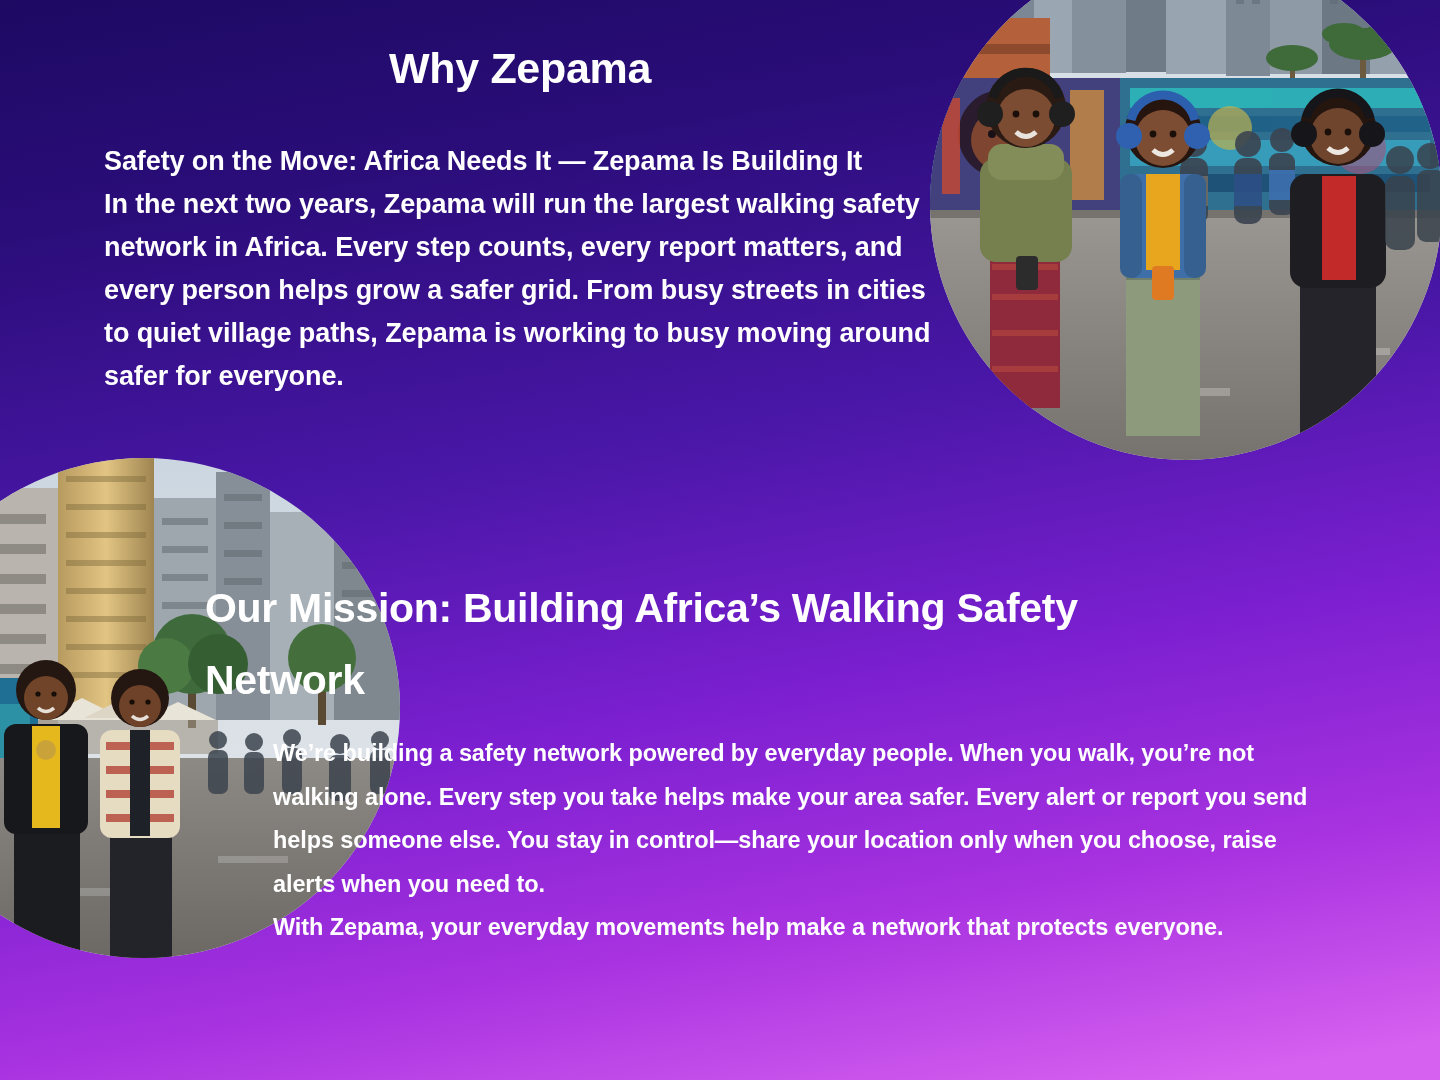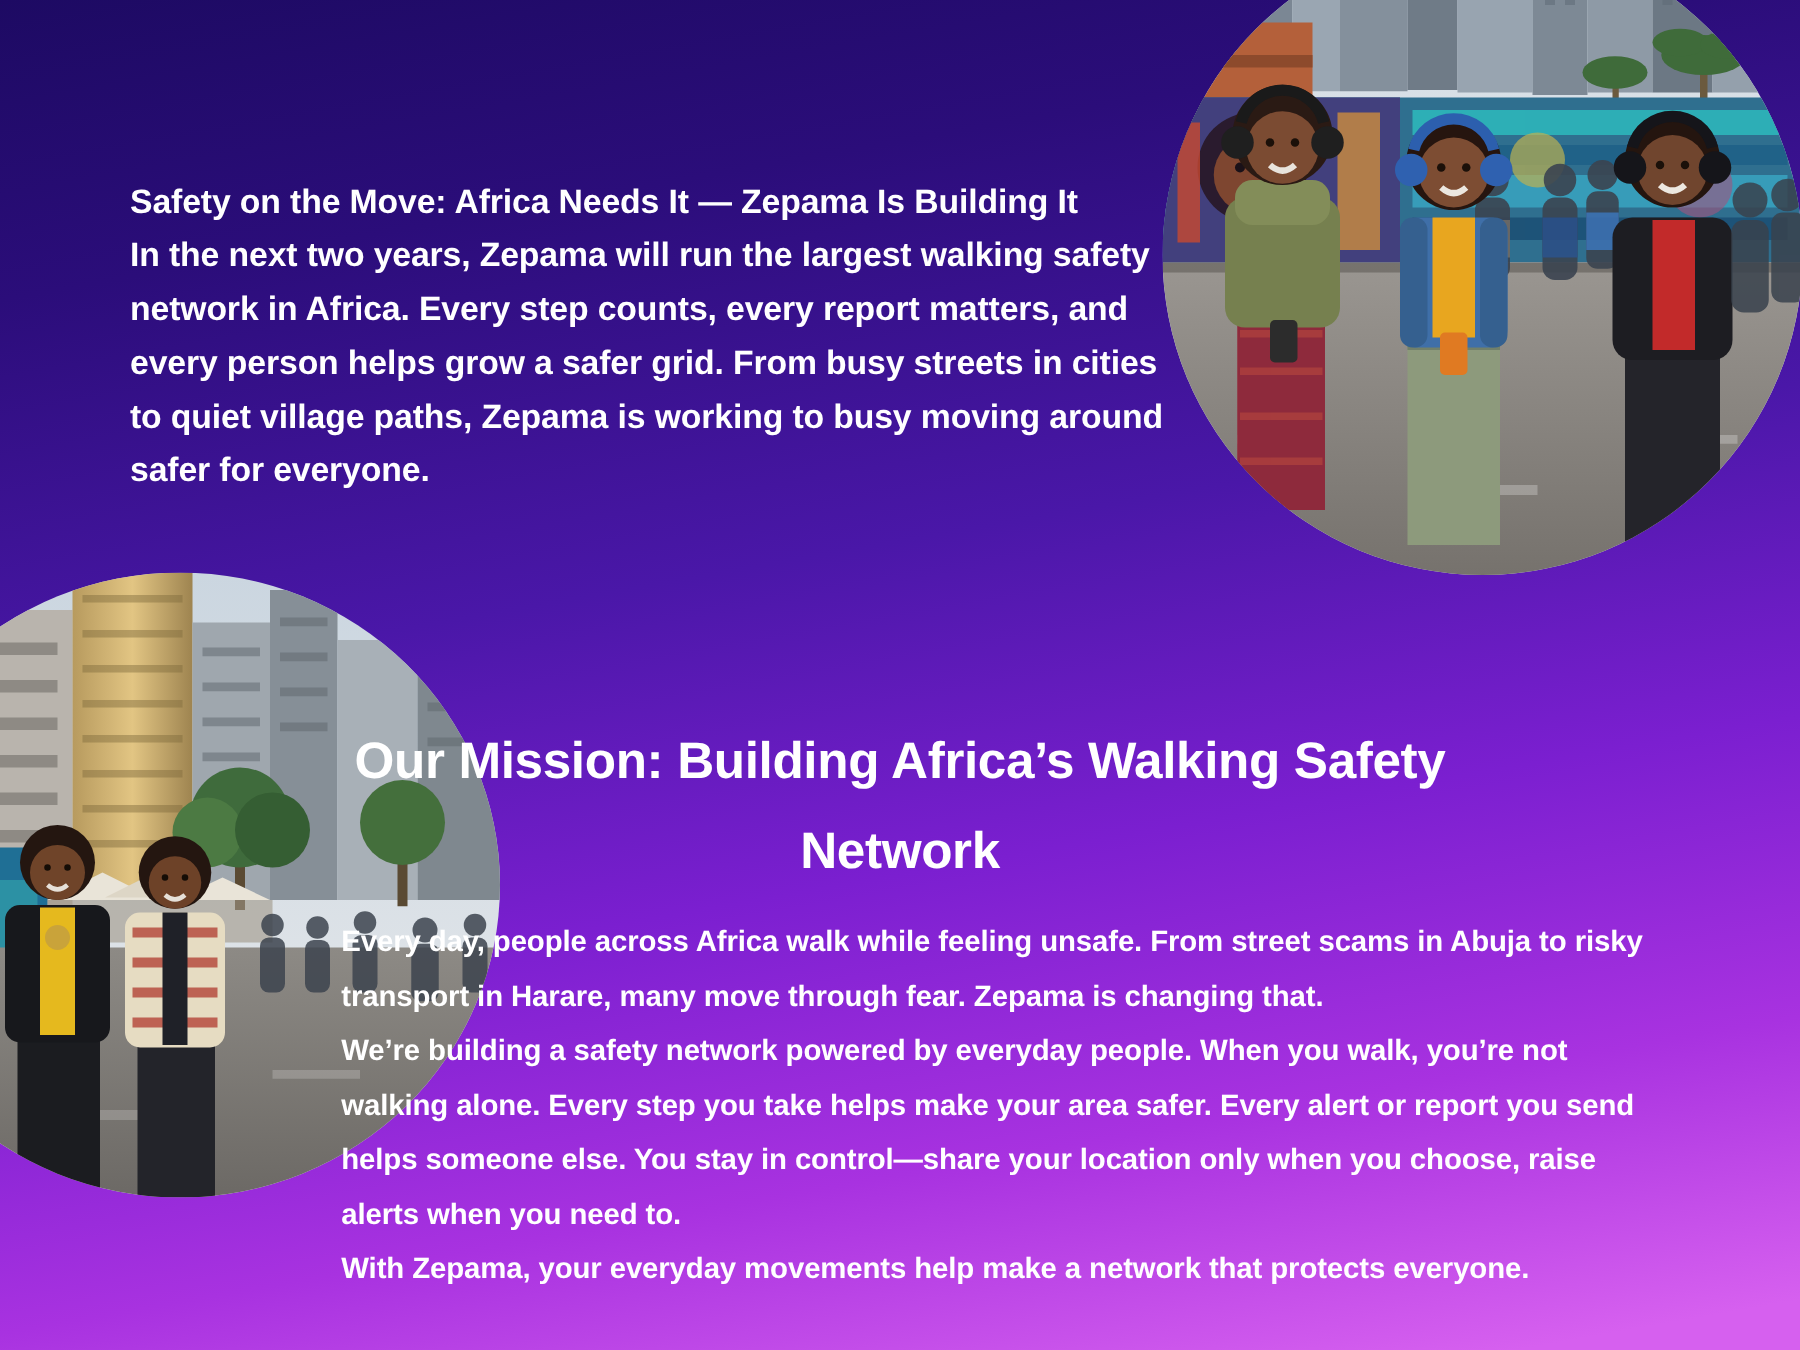--- a/index.html
+++ b/index.html
@@ -52,21 +52,21 @@
   .section-one-body p {
     margin: 0;
   }
 
   
   .section-two-title {
     position: absolute;
     top: 572px;
     left: 205px;
     width: 1030px;
-    text-align: center;
+    text-align: left;
     color: #ffffff;
     font-size: 41px;
     font-weight: bold;
     line-height: 72px;
     letter-spacing: -0.3px;
   }
   .section-two-body {
     position: absolute;
     top: 732px;
     left: 273px;
@@ -264,20 +264,21 @@
 
       <g fill="#39424d" opacity="0.85">
         <circle cx="470" cy="212" r="14"></circle>
           <rect x="455" y="228" width="30" height="74" rx="10"></rect>
         <circle cx="500" cy="208" r="13"></circle>
           <rect x="487" y="222" width="28" height="72" rx="9"></rect>
       </g>
     </svg>
   </div>
 
+  <div class="section-one-title">Why Zepama</div>
   <div class="section-one-body">
     <p>Safety on the Move: Africa Needs It — Zepama Is Building It</p>
     <p>In the next two years, Zepama will run the largest walking safety network in Africa. Every step counts, every report matters, and every person helps grow a safer grid. From busy streets in cities to quiet village paths, Zepama is working to busy moving around safer for everyone.</p>
   </div>
 
   <div class="photo photo-bottom-left">
     <svg viewBox="0 0 512 500" preserveAspectRatio="xMidYMid slice" aria-hidden="true">
       <defs>
         <linearGradient id="skyB" x1="0" y1="0" x2="0" y2="1">
           <stop offset="0%" stop-color="#cbd6e0"></stop>
@@ -425,18 +426,17 @@
         <circle cx="252" cy="248" r="21" fill="#6d4228"></circle>
         <circle cx="244" cy="244" r="2.6" fill="#150d06"></circle>
         <circle cx="260" cy="244" r="2.6" fill="#150d06"></circle>
         <path d="M244 258 q8 7 16 0" stroke="#e6e0d8" stroke-width="3.6" fill="none"></path>
       </g>
     </svg>
   </div>
 
   <div class="section-two-title">Our Mission: Building Africa’s Walking Safety Network</div>
   <div class="section-two-body">
-    <p>Every day, people across Africa walk while feeling unsafe. From street scams in Abuja to risky transport in Harare, many move through fear. Zepama is changing that.</p>
     <p>We’re building a safety network powered by everyday people. When you walk, you’re not walking alone. Every step you take helps make your area safer. Every alert or report you send helps someone else. You stay in control—share your location only when you choose, raise alerts when you need to.</p>
     <p>With Zepama, your everyday movements help make a network that protects everyone.</p>
   </div>
 
 </div>
 
 </body></html>

